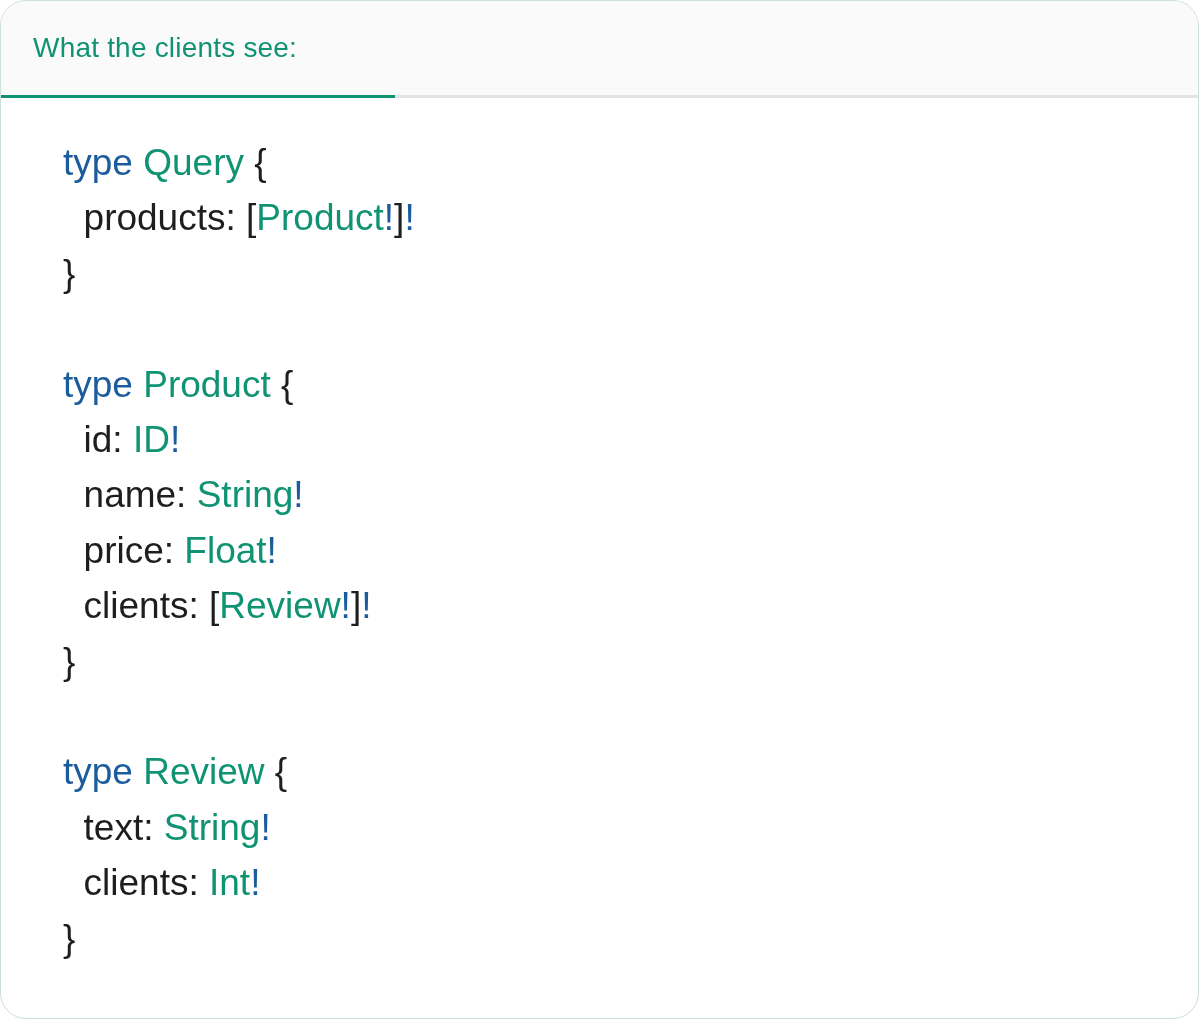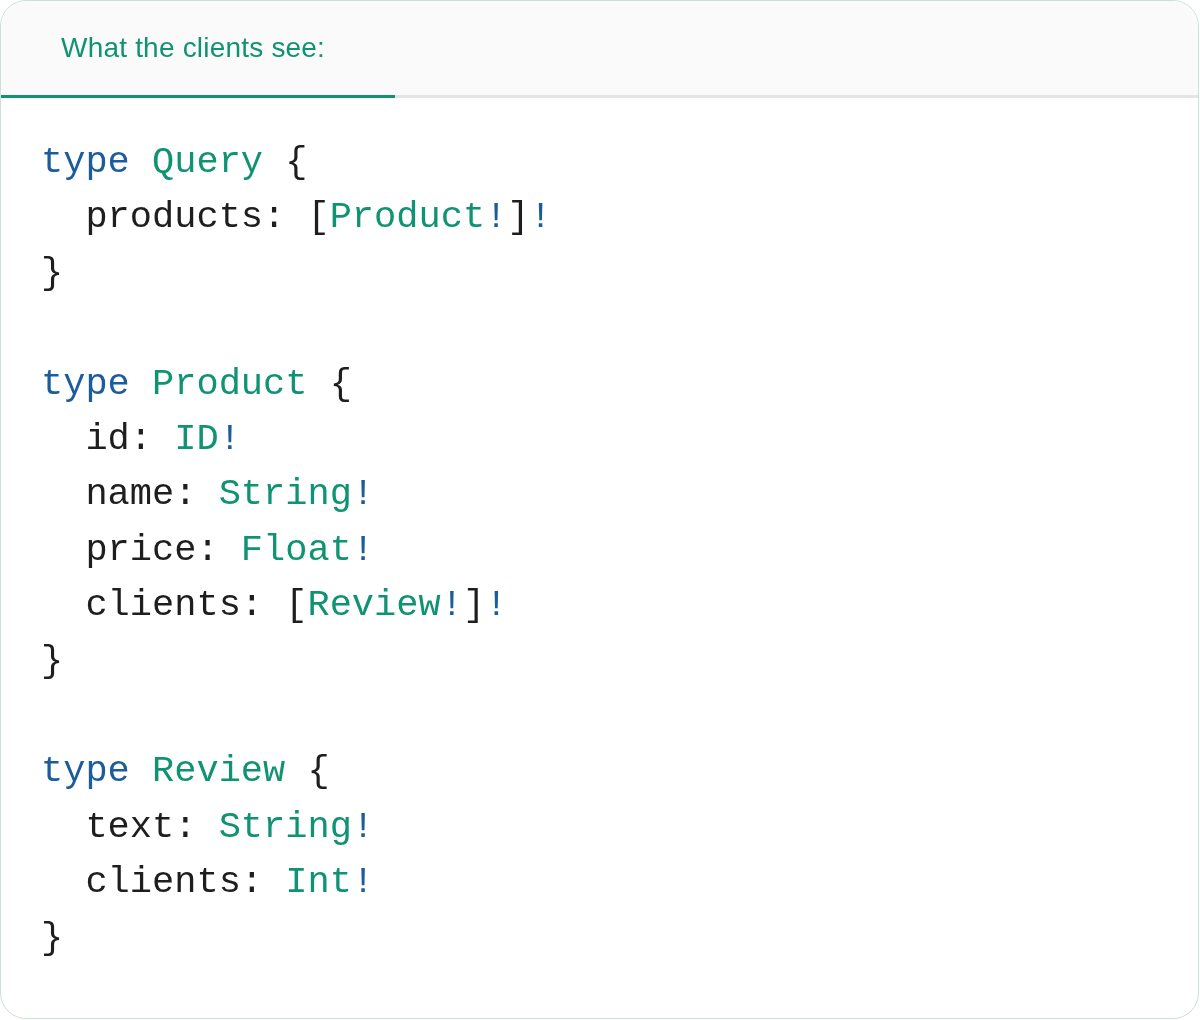--- a/index.html
+++ b/index.html
@@ -32,40 +32,40 @@
     height: 97px;
     background: var(--header-bg);
     border-bottom: 3px solid var(--divider);
     display: flex;
     align-items: center;
   }
   .tab-active {
     height: 100%;
     display: flex;
     align-items: center;
-    padding-left: 60px;
+    padding-left: 32px;
     cursor: pointer;
   }
   .tab-label {
     color: var(--accent);
     font-size: 28px;
     font-weight: 500;
     letter-spacing: 0.2px;
   }
   .tab-indicator {
     position: absolute;
     left: 0;
     bottom: -3px;
     width: 394px;
     height: 3px;
     background: var(--accent);
   }
   .code-block {
-    padding: 37px 40px 0 40px;
-    font-family: Liberation Mono, monospace;
+    padding: 37px 40px 0 62px;
+    font-family: Liberation Sans, sans-serif;
     font-size: 37px;
     line-height: 55.4px;
     color: var(--plain);
   }
   .code-line { white-space: pre; }
   .tok-kw    { color: var(--kw); }
   .tok-type  { color: var(--type); }
   .tok-plain { color: var(--plain); }
 </style>
 </head>

